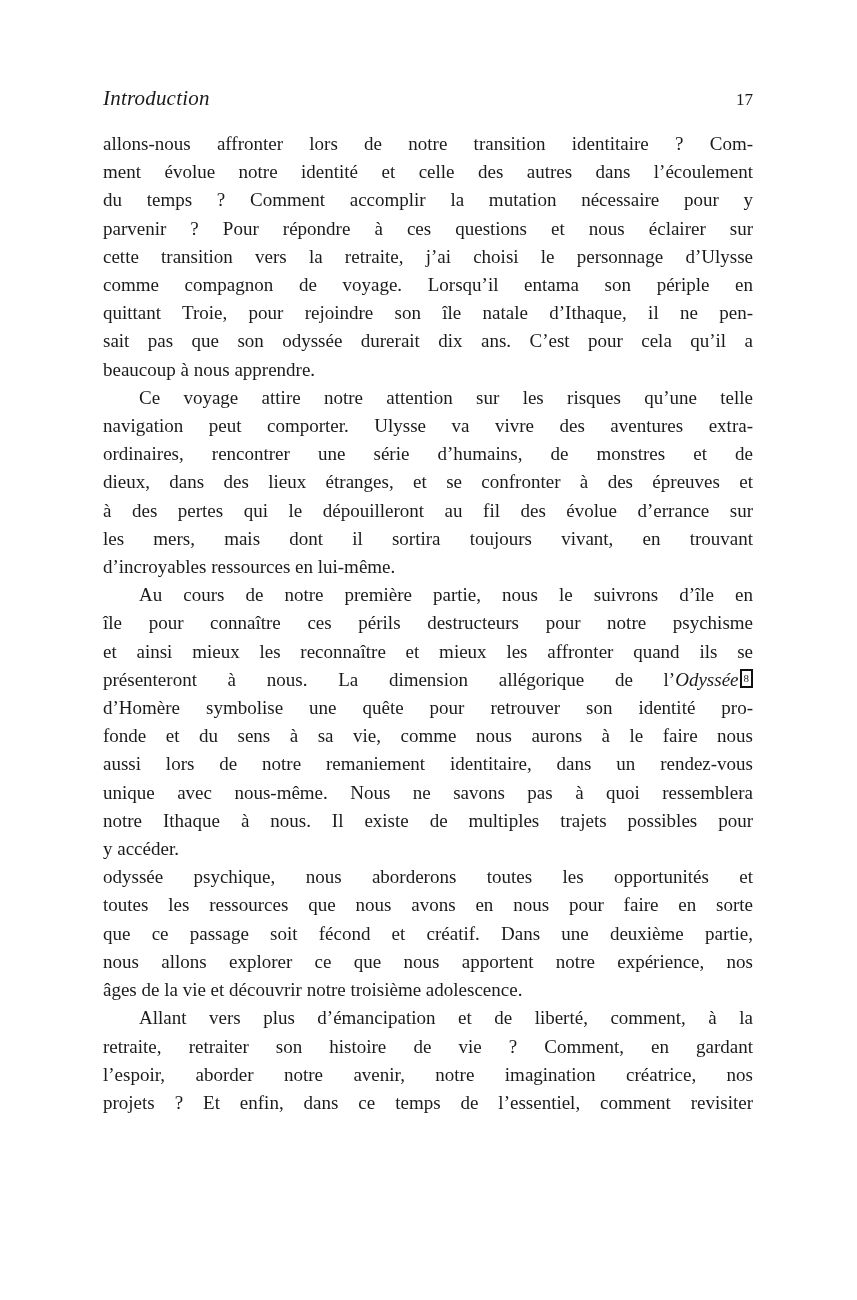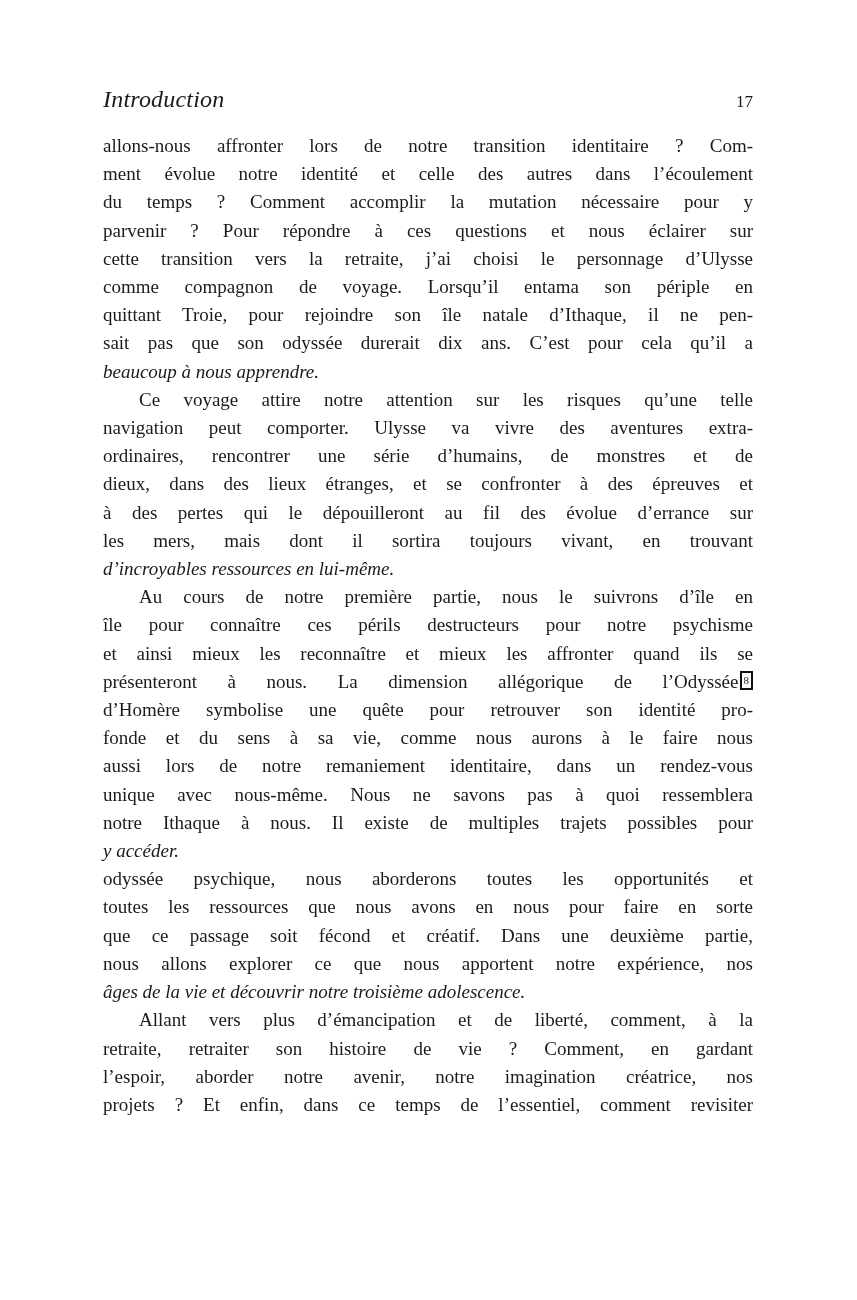--- a/index.html
+++ b/index.html
@@ -14,44 +14,43 @@
     padding: 86px 104px 0 103px;
     overflow: hidden;
   }
   .running-head {
     display: flex;
     justify-content: space-between;
     align-items: baseline;
   }
   .running-head .title {
     font-style: italic;
-    font-size: 24px;
+    font-size: 21px;
     letter-spacing: 0.2px;
   }
   .running-head .pageno {
     font-size: 17px;
   }
   .body-text {
     margin-top: 19px;
     font-size: 19px;
     line-height: 28.2px;
   }
   .line {
     text-align: justify;
     text-align-last: justify;
   }
   .line.no-justify {
     text-align: right;
     text-align-last: left;
-    font-style: italic;
   }
   .line.indent {
     text-indent: 36px;
   }
-  .italic { }
+  .italic { font-style: italic; }
   .supbox {
     display: inline-block;
     border: 2px solid #111;
     font-style: normal;
     font-size: 11px;
     line-height: 13px;
     padding: 1px 2px 1px;
     vertical-align: 4px;
     margin-left: 1px;
     cursor: pointer;

